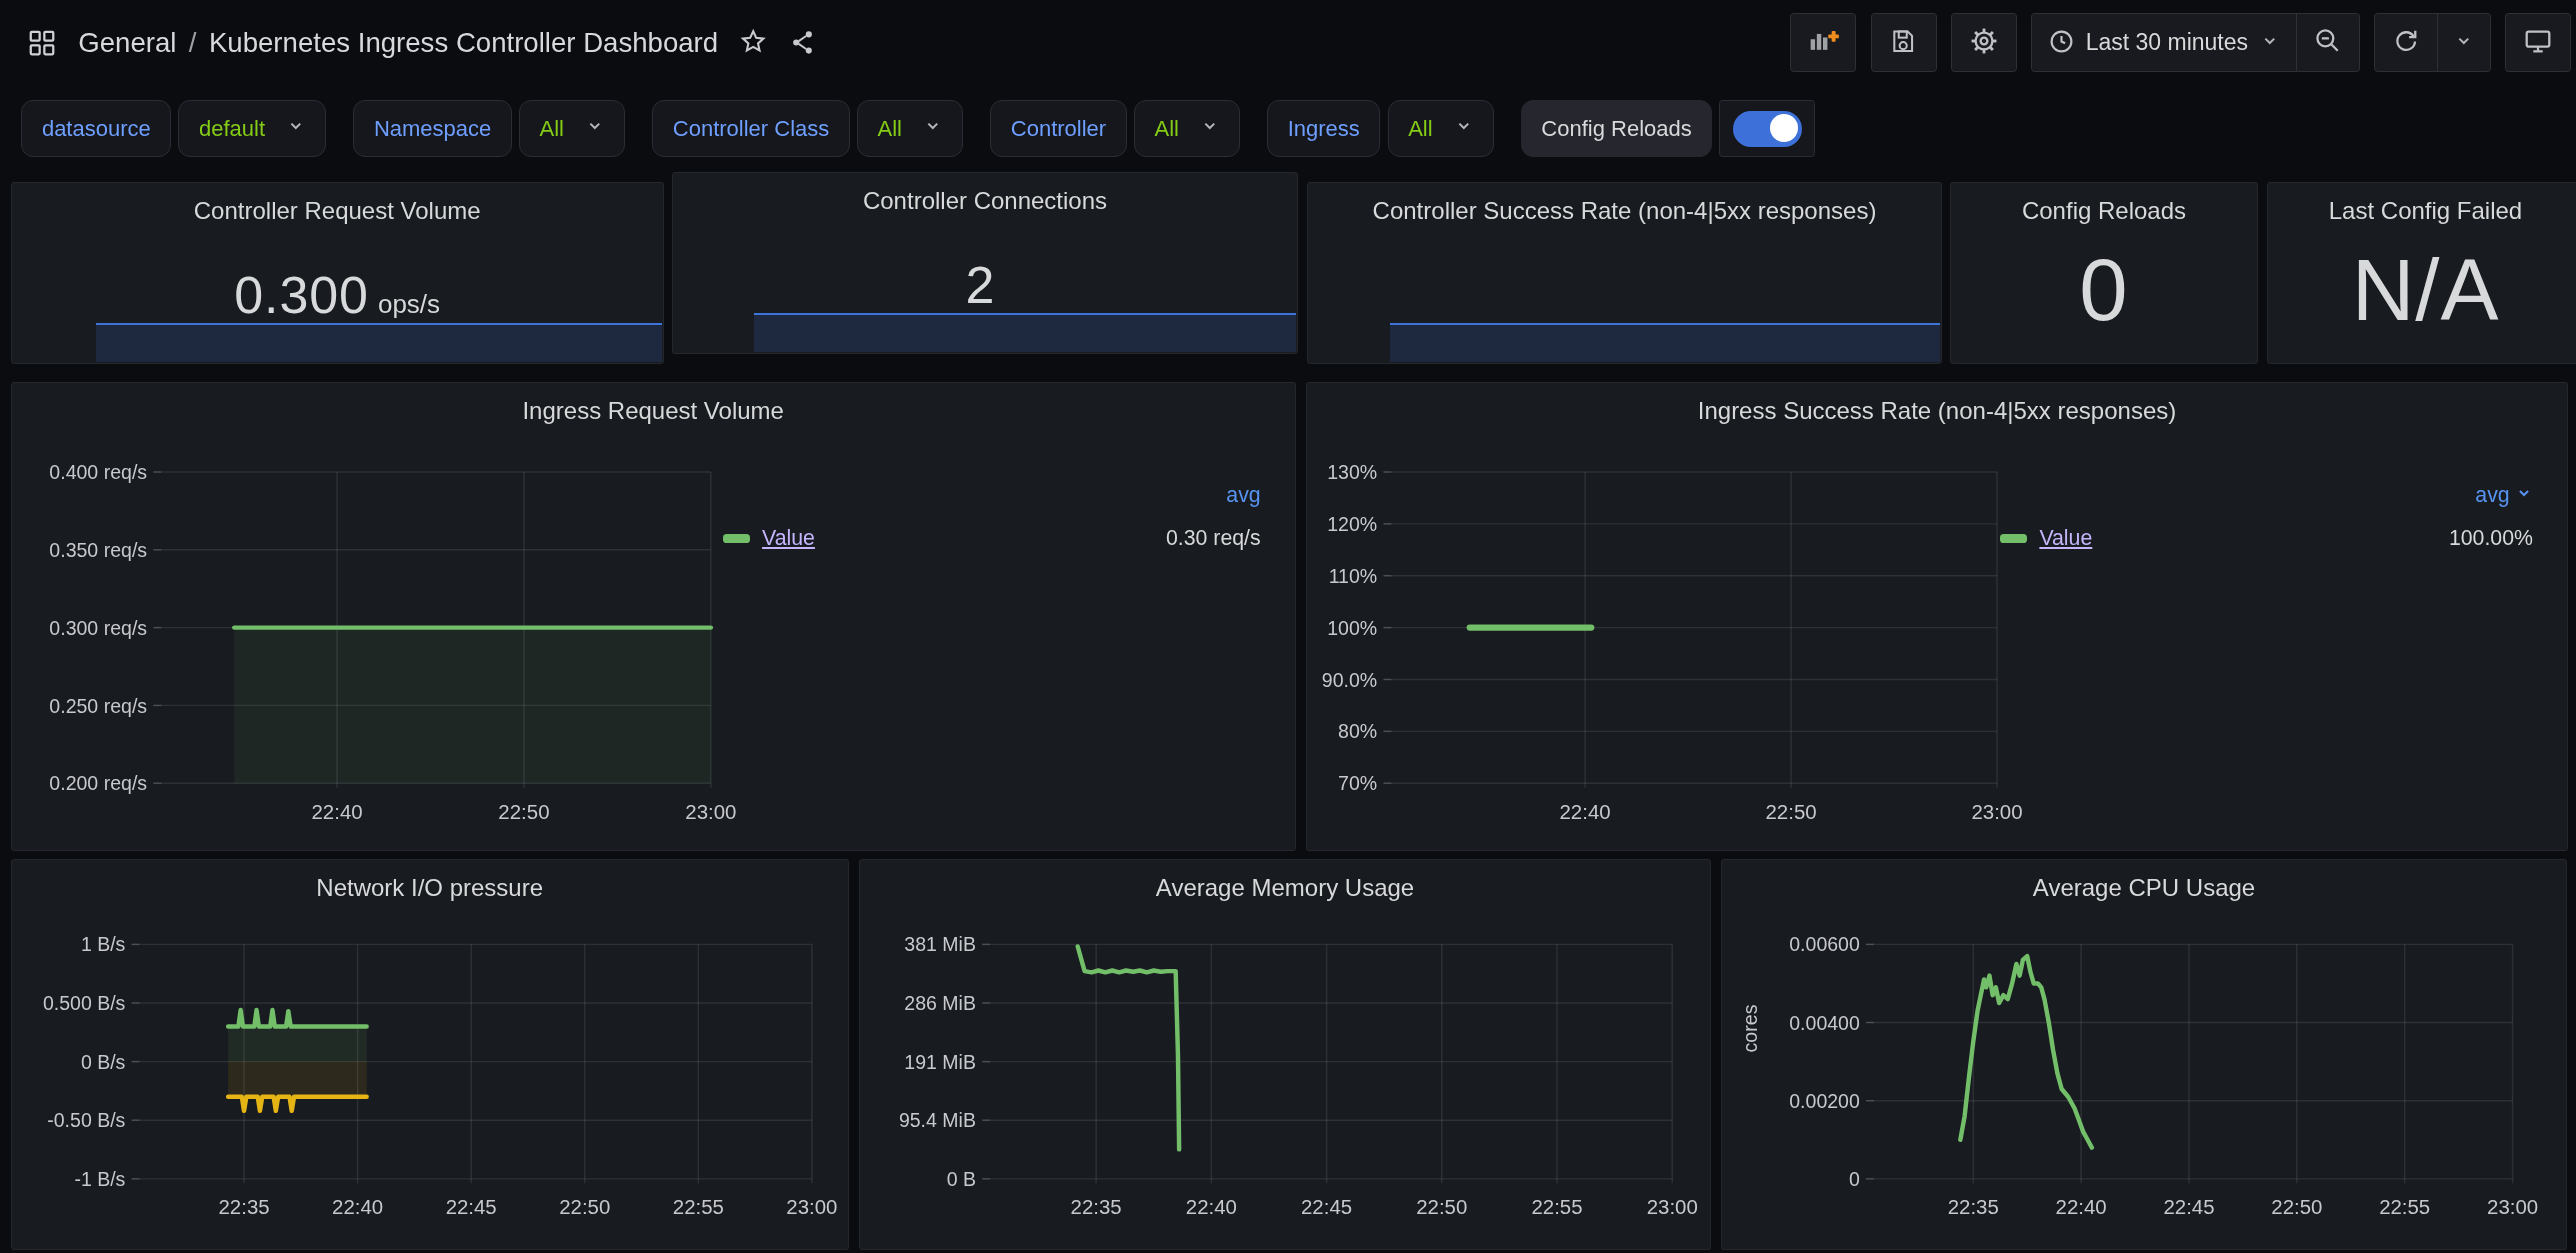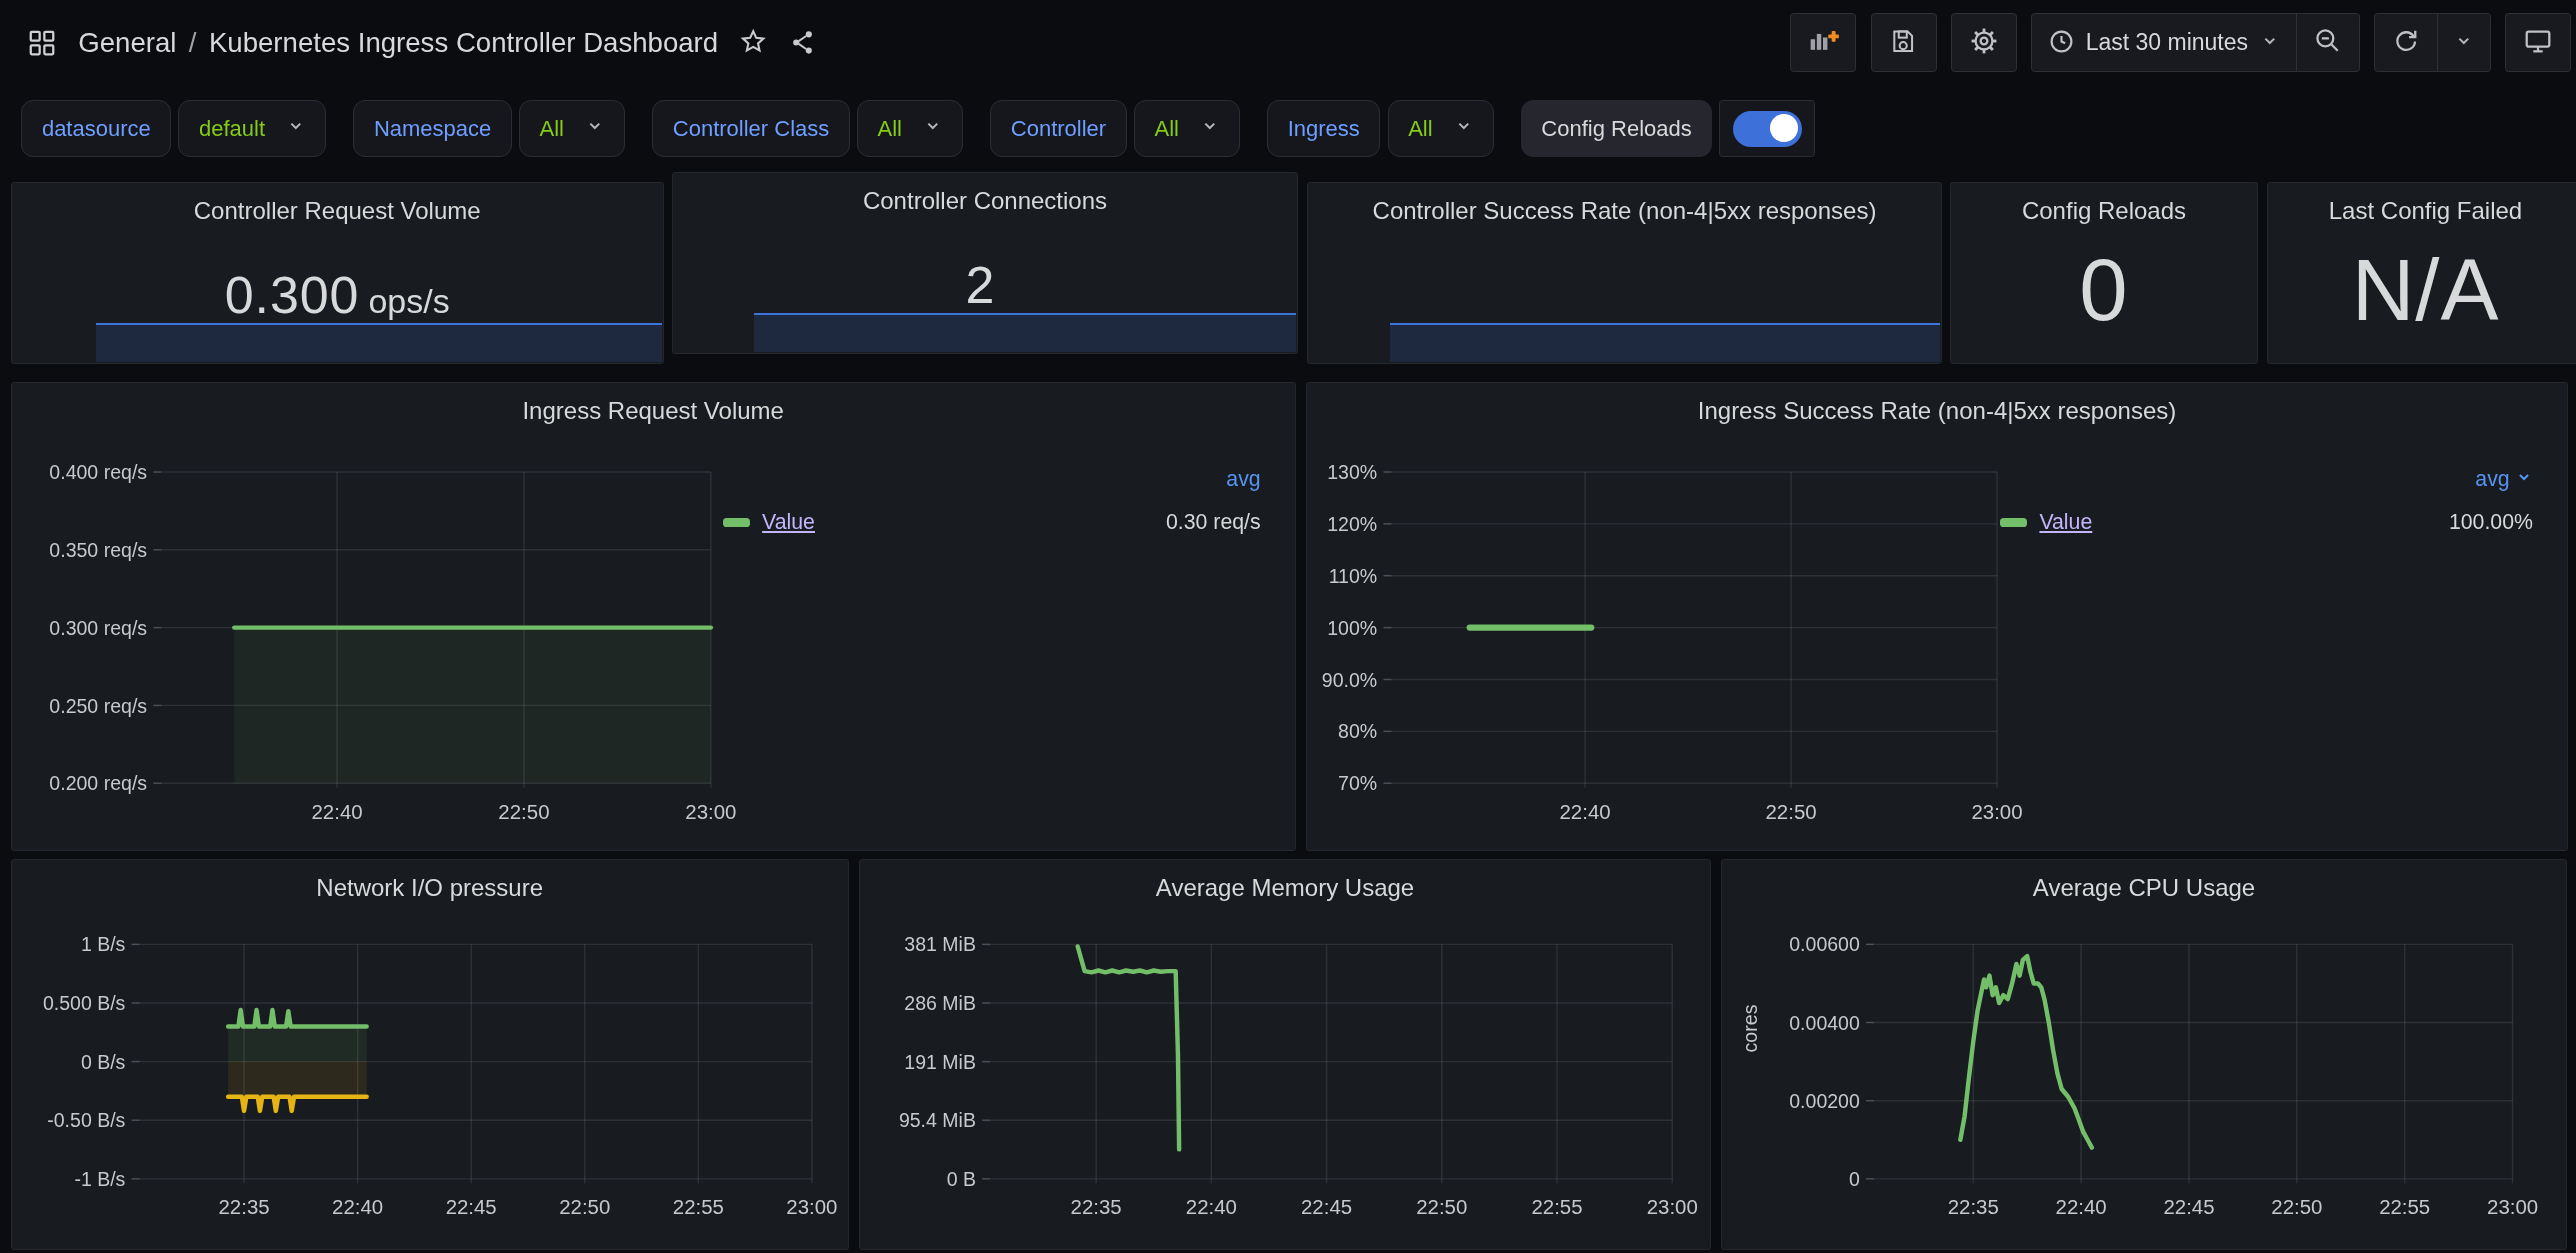--- a/index.html
+++ b/index.html
@@ -31,21 +31,21 @@
   .toggle{width:69px;height:36px;border-radius:18px;background:#3d71d9;position:relative;}
   .toggle .knob{position:absolute;right:3.6px;top:3.6px;width:28.4px;height:28.4px;border-radius:50%;background:#ffffff;}
 
   
   .panel{position:absolute;background:#181b1f;border:0.9px solid #25272e;border-radius:2.7px;}
   .panel-title{position:absolute;top:14.2px;left:0;right:0;text-align:center;font-size:24px;font-weight:500;color:#d8d9da;cursor:pointer;}
 
   
   .stat-value{position:absolute;left:0;right:0;display:flex;justify-content:center;align-items:baseline;gap:9px;color:#d8d9da;}
   .stat-value .num{font-size:52px;font-weight:500;letter-spacing:0.9px;}
-  .stat-value .unit{font-size:34px;font-weight:500;}
+  .stat-value .unit{font-size:26px;font-weight:500;}
   .stat-value.big .num{font-size:87px;}
   .spark{position:absolute;left:13%;right:0.9px;bottom:0.9px;height:37px;background:#1e2940;border-top:2.7px solid #3d74d9;}
 
   #s1{left:10.7px;top:182px;width:651px;height:180px;}
   #s2{left:672px;top:172px;width:624px;height:180px;}
   #s3{left:1307px;top:182px;width:633px;height:180px;}
   #s4{left:1950px;top:182px;width:306px;height:180px;}
   #s5{left:2267px;top:182px;width:315px;height:180px;}
   #s1 .stat-value,#s2 .stat-value,#s3 .stat-value{top:82px;}
   #s4 .stat-value,#s5 .stat-value{top:57px;}
@@ -54,21 +54,21 @@
   #c0{left:10.7px;top:382px;width:1283px;height:467px;}
   #c1{left:1306px;top:382px;width:1260px;height:467px;}
   #c2{left:10.7px;top:859px;width:836px;height:389px;}
   #c3{left:859px;top:859px;width:850px;height:389px;}
   #c4{left:1721px;top:859px;width:844px;height:389px;}
   .chart-svg{position:absolute;left:0;top:0;right:0;bottom:0;cursor:crosshair;}
 
   .legend{position:absolute;top:84px;display:flex;flex-direction:column;font-size:21.3px;}
   #c0 .legend{left:711px;right:34px;}
   #c1 .legend{left:693px;right:34px;}
-  .legend-header{display:flex;justify-content:flex-end;align-items:center;gap:5.3px;color:#5794f2;font-weight:500;margin-bottom:18px;cursor:pointer;}
+  .legend-header{display:flex;justify-content:flex-end;align-items:center;gap:5.3px;color:#5794f2;font-weight:500;margin-bottom:18px;cursor:pointer;margin-top:16px;}
   .legend-row{display:flex;justify-content:space-between;align-items:center;}
   .legend-name{display:flex;align-items:center;gap:12.4px;color:#c4b5fd;cursor:pointer;text-decoration:underline;}
   .swatch{display:inline-block;width:27px;height:9px;border-radius:3.6px;background:#73bf69;}
   .legend-value{color:#d8d9da;}
 
   .ylab{position:absolute;left:5.3px;top:0;bottom:53px;display:flex;align-items:center;}
   .ylab span{display:block;transform:rotate(-90deg);font-size:19.6px;color:#c8c9cd;white-space:nowrap;}
 </style>
 </head>
 <body>

